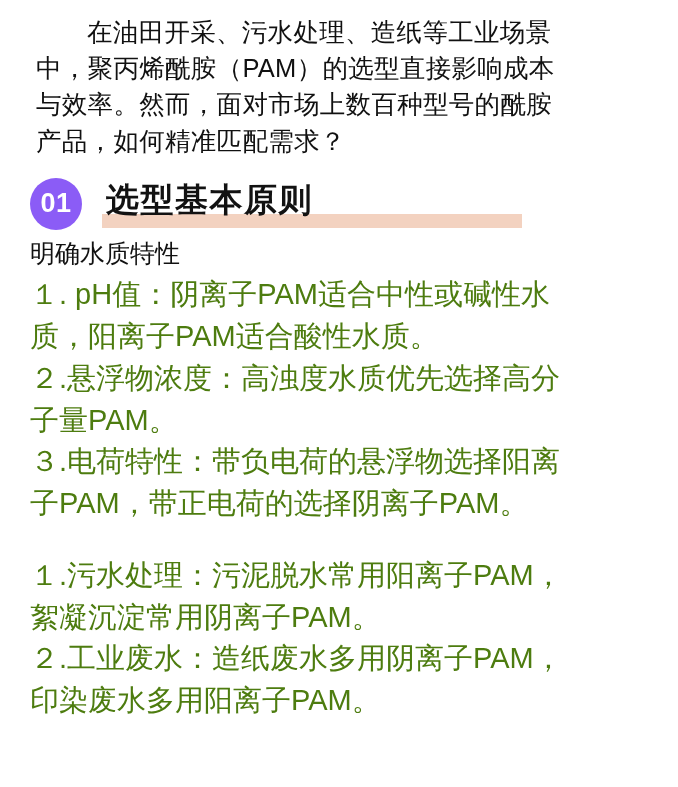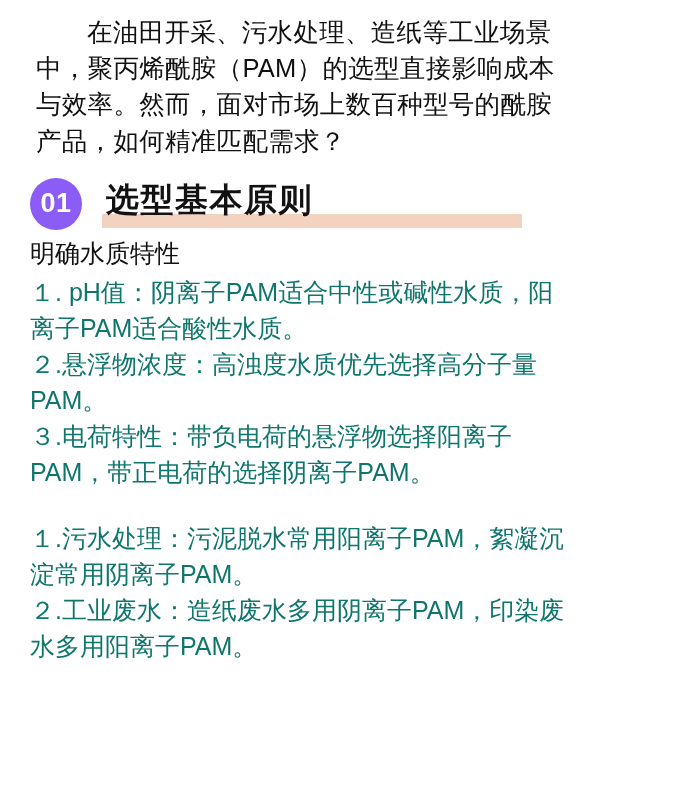--- a/index.html
+++ b/index.html
@@ -82,23 +82,23 @@
     padding: 0 20px 0 30px;
   }
   .sub-head {
     font-size: 25px;
     line-height: 1.5;
     color: #111111;
     margin: 0 0 2px 0;
     font-weight: 500;
   }
   .para {
-    font-size: 25px;
+    font-size: 29px;
     line-height: 1.44;
-    color: #0f766e;
+    color: #4d7c0f;
     margin: 0;
     font-weight: 500;
   }
   .gap {
     height: 30px;
   }
 </style>
 </head>
 <body>
 

